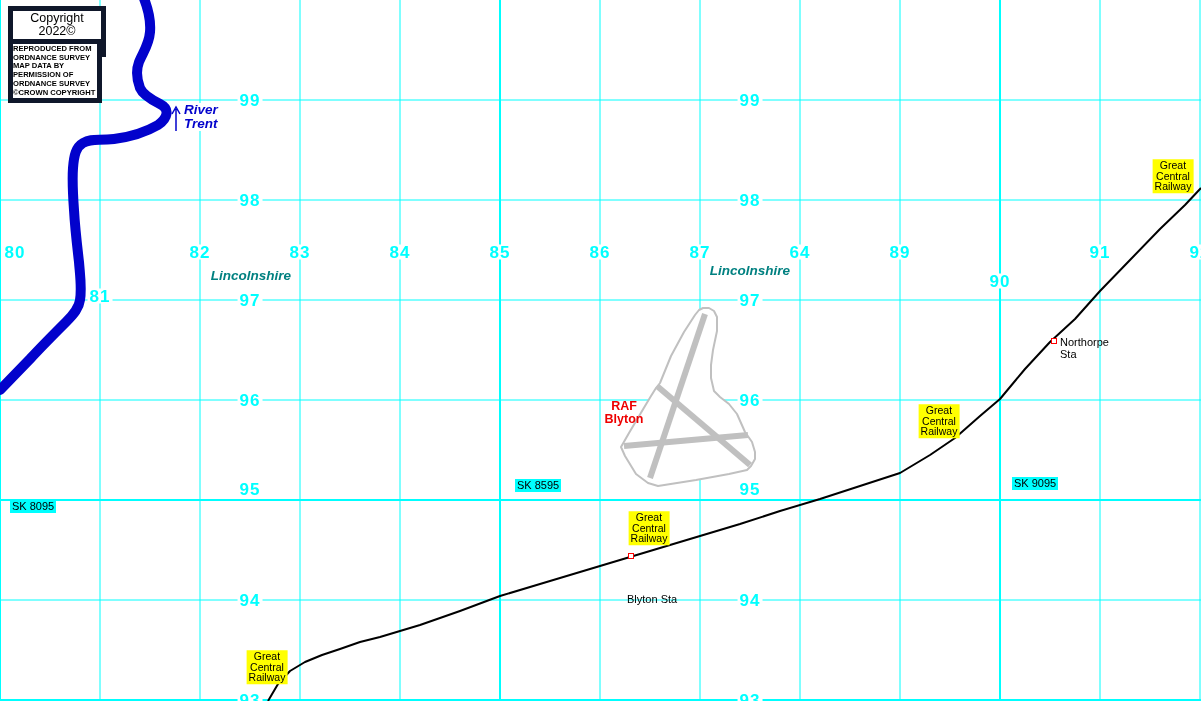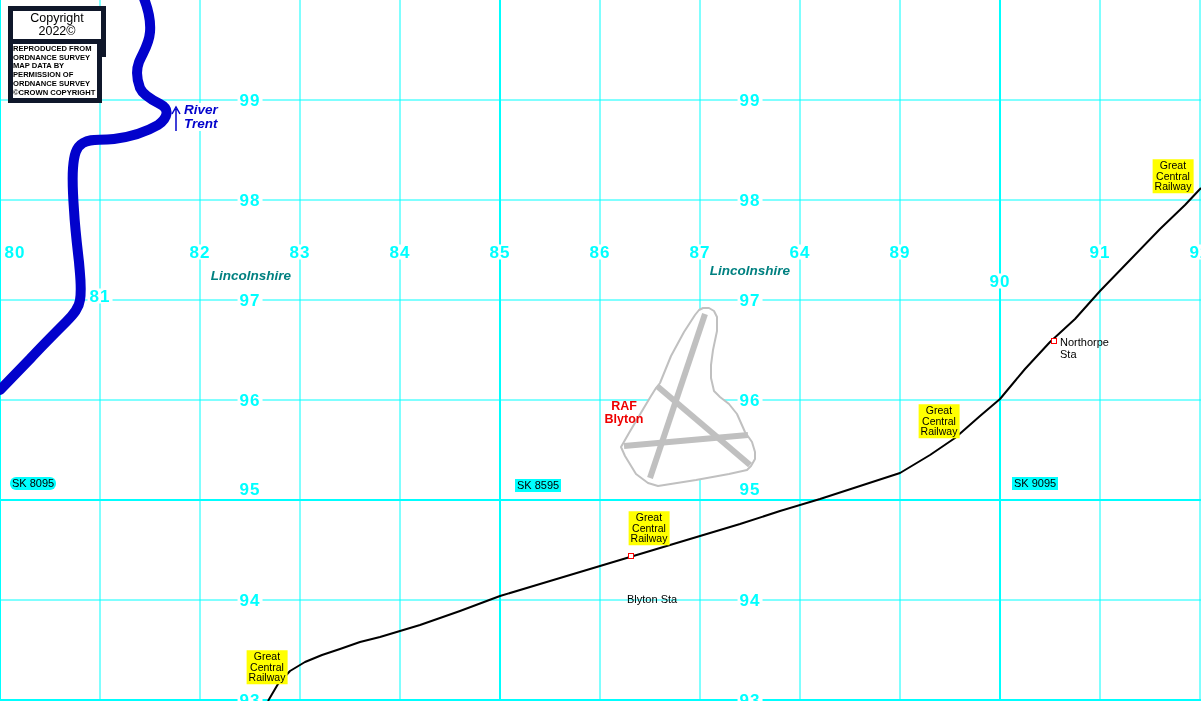--- a/index.html
+++ b/index.html
@@ -138,21 +138,21 @@
       <div class="gridnum" style="left: 250px; top: 300px; transform: translate(-50%, -50%);">97</div>
       <div class="gridnum" style="left: 750px; top: 300px; transform: translate(-50%, -50%);">97</div>
       <div class="gridnum" style="left: 250px; top: 400px; transform: translate(-50%, -50%);">96</div>
       <div class="gridnum" style="left: 750px; top: 400px; transform: translate(-50%, -50%);">96</div>
       <div class="gridnum" style="left: 250px; top: 489px; transform: translate(-50%, -50%);">95</div>
       <div class="gridnum" style="left: 750px; top: 489px; transform: translate(-50%, -50%);">95</div>
       <div class="gridnum" style="left: 250px; top: 600px; transform: translate(-50%, -50%);">94</div>
       <div class="gridnum" style="left: 750px; top: 600px; transform: translate(-50%, -50%);">94</div>
       <div class="gridnum" style="left: 250px; top: 700px; transform: translate(-50%, -50%);">93</div>
       <div class="gridnum" style="left: 750px; top: 700px; transform: translate(-50%, -50%);">93</div>
-      <div class="sk" style="left: 10px; top: 477px; border-radius: 6px;">SK 8095</div>
+      <div class="sk" style="left: 10px; top: 500px;">SK 8095</div>
       <div class="sk" style="left: 515px; top: 479px;">SK 8595</div>
       <div class="sk" style="left: 1012px; top: 477px;">SK 9095</div>
       <div class="county" style="left: 251px; top: 275px; transform: translate(-50%, -50%);">Lincolnshire</div>
       <div class="county" style="left: 750px; top: 270px; transform: translate(-50%, -50%);">Lincolnshire</div>
       <div class="sign" style="left: 1173px; top: 176px; transform: translate(-50%, -50%);">
         <div>Great</div>
         <div>Central</div>
         <div>Railway</div>
       </div>
       <div class="sign" style="left: 939px; top: 421px; transform: translate(-50%, -50%);">

